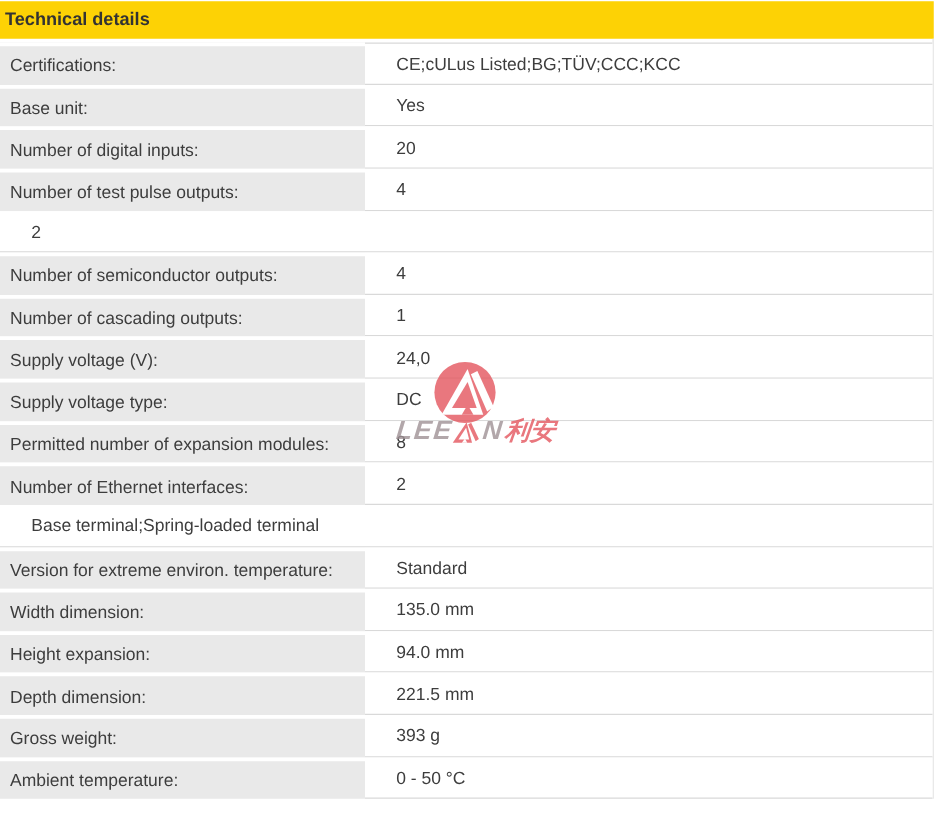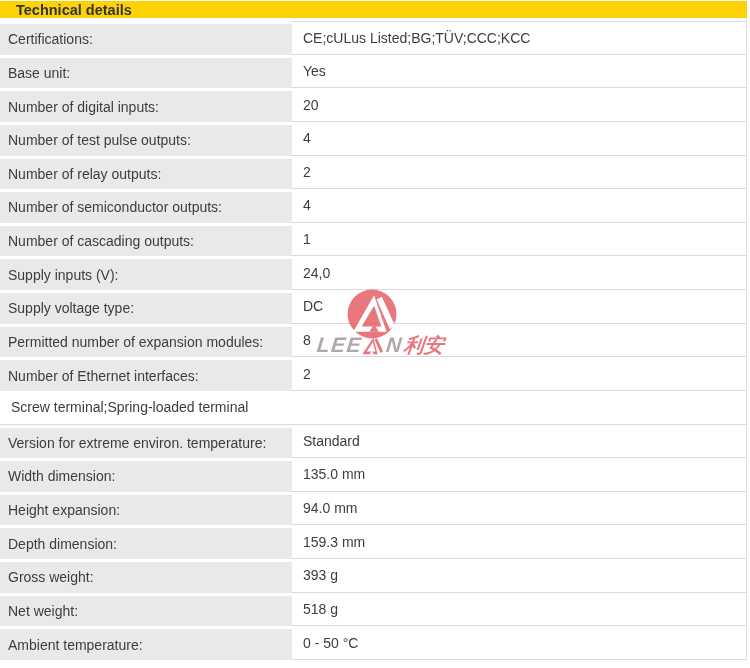--- a/index.html
+++ b/index.html
@@ -16,24 +16,24 @@
   body{
     width:750px;height:668px;
     position:relative;overflow:hidden;
     font-family:"Liberation Sans","DejaVu Sans",sans-serif;
     color:var(--cell-text);
   }
   .spec-table{
     position:absolute;top:0;left:0;width:747px;
   }
   .table-header{
-    margin-top:1px;height:17px;
+    margin-top:1px;height:30px;
     background:var(--header-bg);
     display:flex;align-items:center;
-    padding-left:16px;
+    padding-left:4px;
   }
   .table-header span{
     font-size:14.5px;font-weight:bold;color:var(--header-text);
   }
   .rows{
     padding-top:3px;
     border-right:1px solid #e2e2e2;
     box-sizing:border-box;
   }
   .row{
@@ -47,21 +47,21 @@
   .cell.label{
     flex:0 0 292px;
     background:var(--label-bg);
     border-top:3px solid #ffffff;
     padding-left:8px;
   }
   .cell.value{
     flex:1 1 auto;
     background:#ffffff;
     border-bottom:1px solid var(--row-border);
-    padding-left:11px;
+    padding-left:25px;
   }
   .row:first-child .cell.value{border-top:1px solid var(--row-border);}
   
   .watermark{
     position:absolute;left:317px;top:289px;
     opacity:.8;pointer-events:none;z-index:5;
   }
   .wm-logo{display:block;margin-left:30px;width:50px;height:50px;}
   .wordmark{
     margin-top:-5px;
@@ -97,87 +97,82 @@
     <div class="cell label">Number of digital inputs:</div>
     <div class="cell value">20</div>
   </div>
 
   <div class="row">
     <div class="cell label">Number of test pulse outputs:</div>
     <div class="cell value">4</div>
   </div>
 
   <div class="row">
-    <div class="cell label">Number of relay outputs:</div>
     <div class="cell value">2</div>
   </div>
 
   <div class="row">
     <div class="cell label">Number of semiconductor outputs:</div>
     <div class="cell value">4</div>
   </div>
 
   <div class="row">
     <div class="cell label">Number of cascading outputs:</div>
     <div class="cell value">1</div>
   </div>
 
   <div class="row">
-    <div class="cell label">Supply inputs (V):</div>
+    <div class="cell label">Supply voltage (V):</div>
     <div class="cell value">24,0</div>
   </div>
 
   <div class="row">
     <div class="cell label">Supply voltage type:</div>
     <div class="cell value">DC</div>
   </div>
 
   <div class="row">
     <div class="cell label">Permitted number of expansion modules:</div>
     <div class="cell value">8</div>
   </div>
 
   <div class="row">
     <div class="cell label">Number of Ethernet interfaces:</div>
     <div class="cell value">2</div>
   </div>
 
   <div class="row">
-    <div class="cell value">Screw terminal;Spring-loaded terminal</div>
+    <div class="cell value">Base terminal;Spring-loaded terminal</div>
   </div>
 
   <div class="row">
     <div class="cell label">Version for extreme environ. temperature:</div>
     <div class="cell value">Standard</div>
   </div>
 
   <div class="row">
     <div class="cell label">Width dimension:</div>
     <div class="cell value">135.0 mm</div>
   </div>
 
   <div class="row">
     <div class="cell label">Height expansion:</div>
     <div class="cell value">94.0 mm</div>
   </div>
 
   <div class="row">
     <div class="cell label">Depth dimension:</div>
-    <div class="cell value">159.3 mm</div>
+    <div class="cell value">221.5 mm</div>
   </div>
 
   <div class="row">
     <div class="cell label">Gross weight:</div>
     <div class="cell value">393 g</div>
   </div>
 
-  <div class="row">
-    <div class="cell label">Net weight:</div>
-    <div class="cell value">518 g</div>
-  </div>
 
   <div class="row">
     <div class="cell label">Ambient temperature:</div>
     <div class="cell value">0 - 50 °C</div>
   </div>
 </div>
 </div>
 
 <div class="watermark">
   <svg class="wm-logo" viewBox="0 0 48 48" aria-hidden="true">

